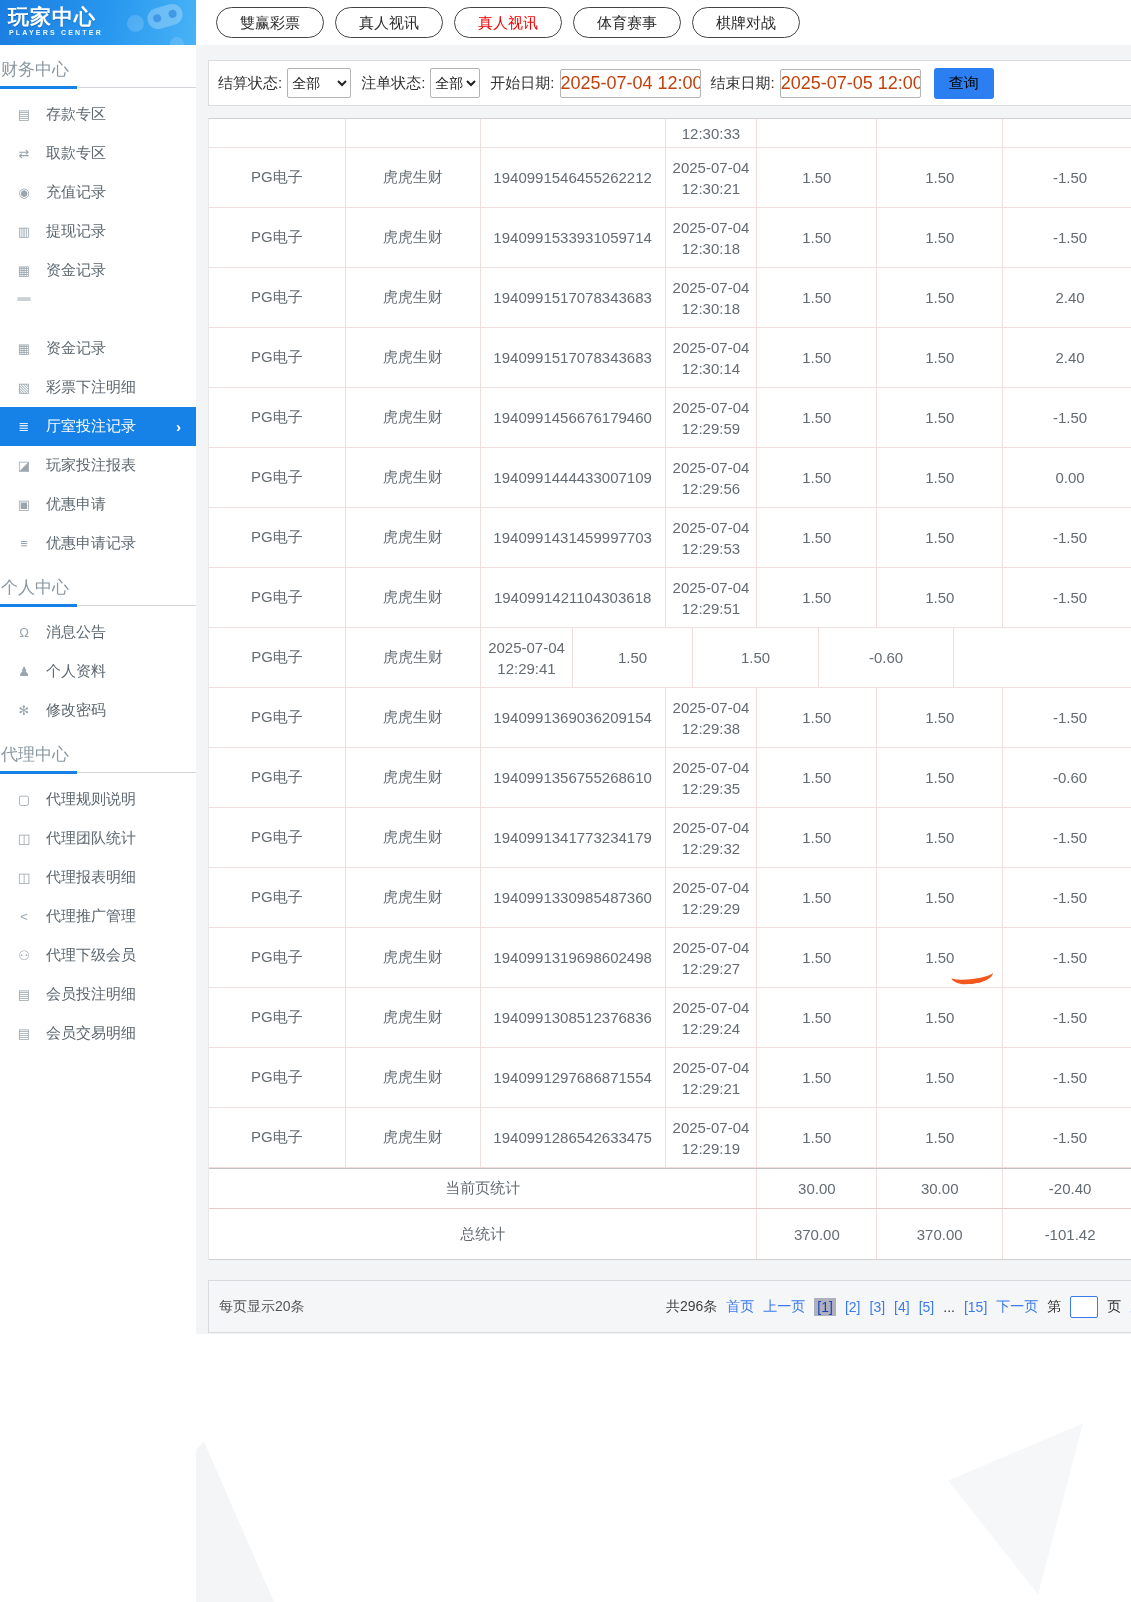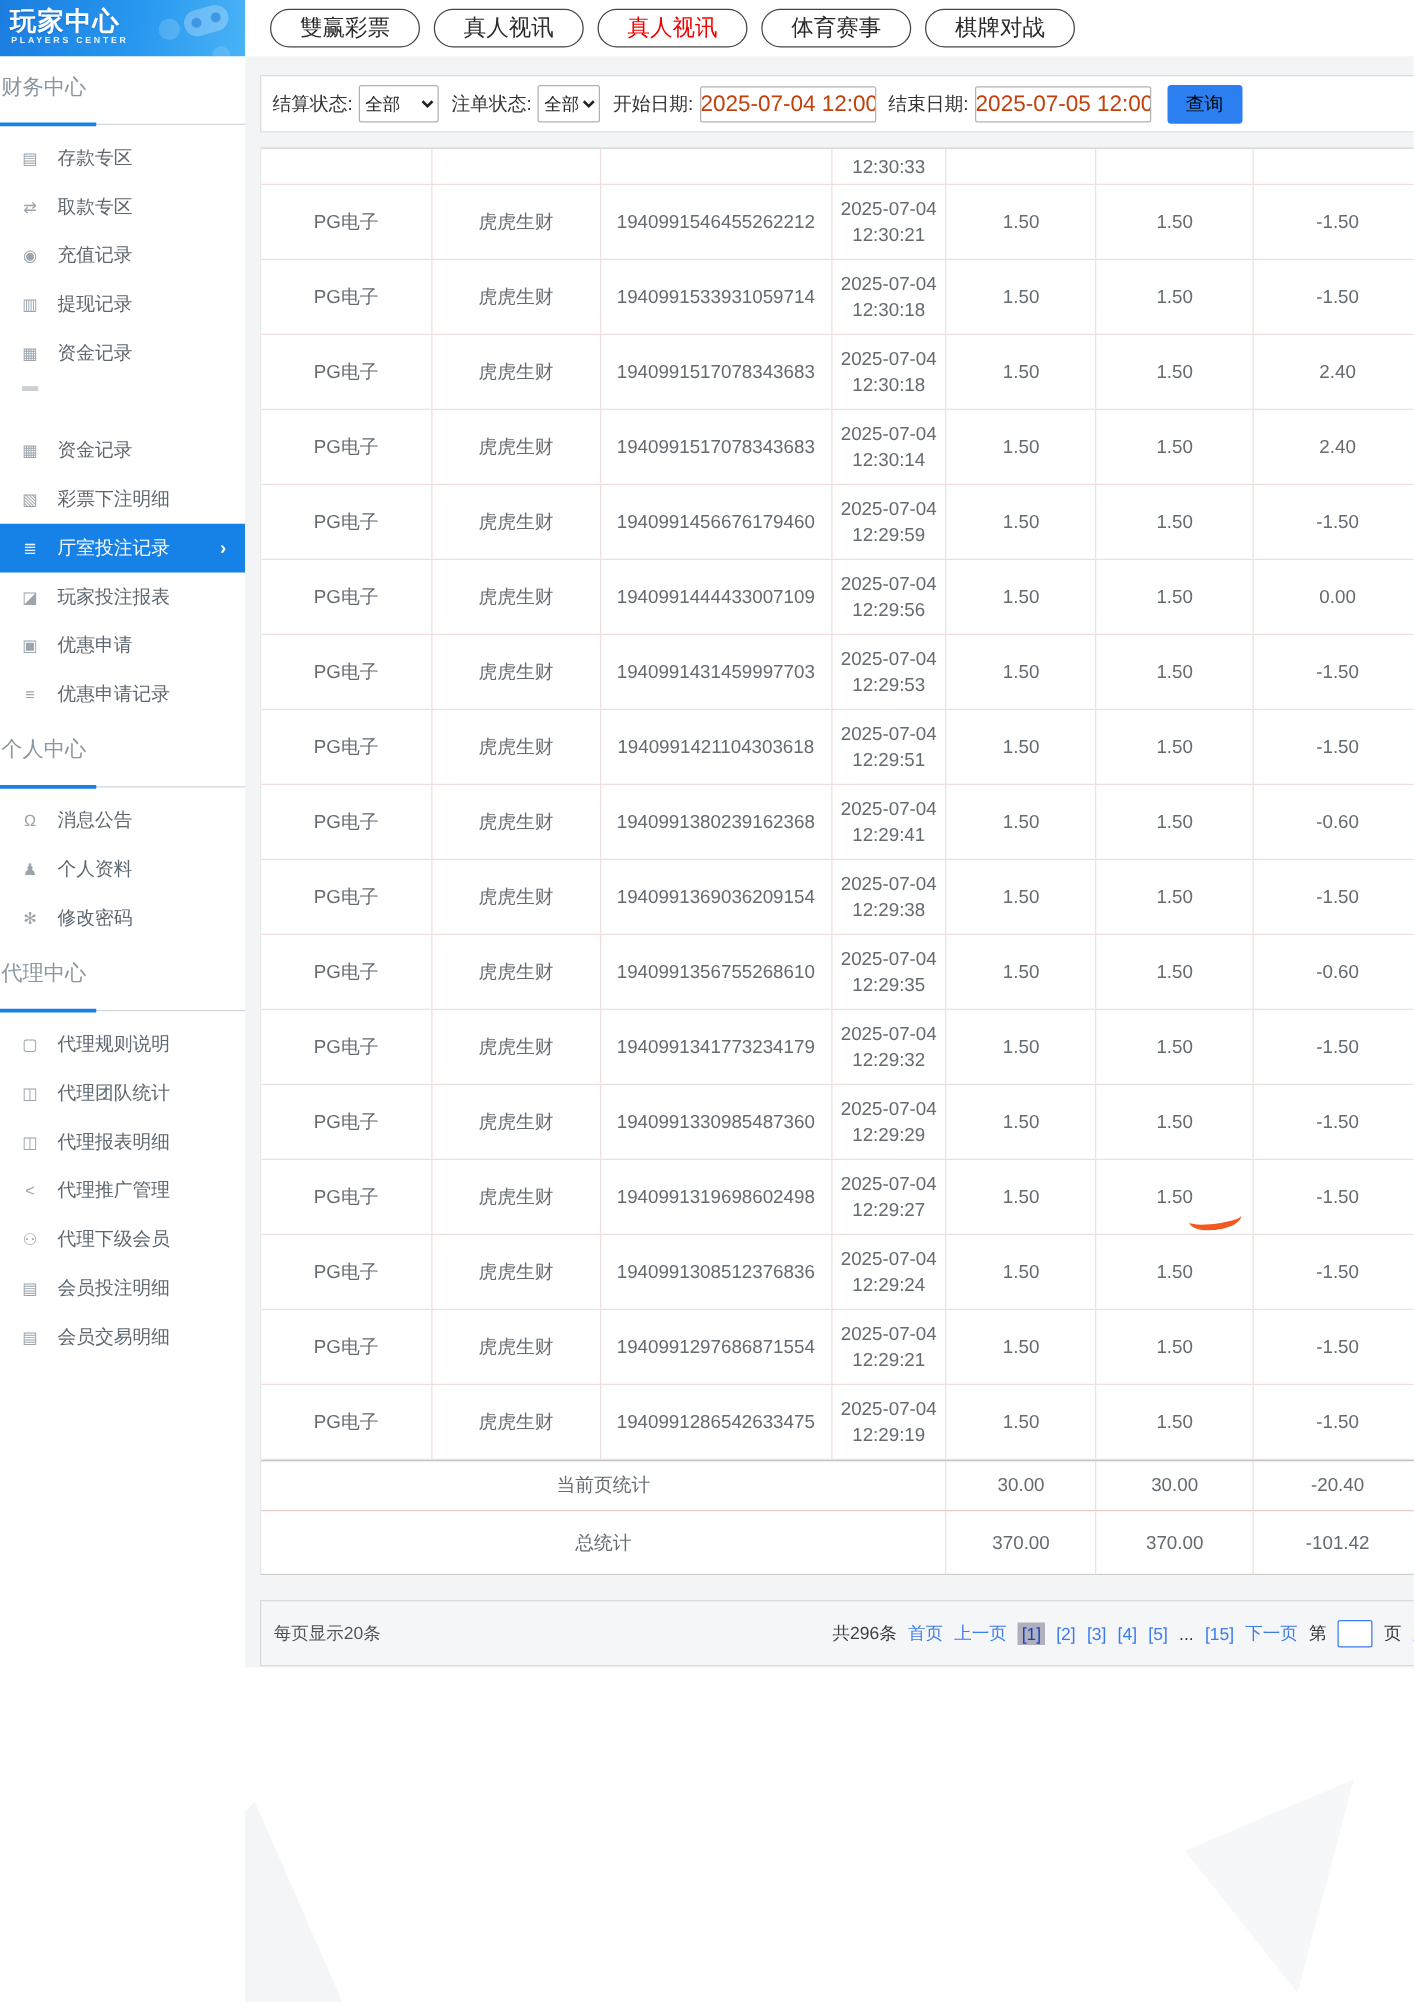--- a/index.html
+++ b/index.html
@@ -15,37 +15,37 @@
   .brand { position:relative; height:45px; overflow:hidden;
     background:linear-gradient(100deg,#1b7de0 0%,#2797ef 55%,#49b3f6 100%); }
   .brand-title { position:absolute; left:8px; top:3px; font-size:21px; font-weight:bold; color:#fff; letter-spacing:1px; text-shadow:0 1px 1px rgba(0,60,130,.35); }
   .brand-sub { position:absolute; left:9px; top:29px; font-size:7px; color:#eaf6ff; letter-spacing:2.2px; font-weight:bold; }
   .brand-circle { position:absolute; right:52px; top:15px; width:17px; height:17px; border-radius:50%; background:rgba(255,255,255,.16); }
   .brand-circle2 { position:absolute; right:12px; bottom:-6px; width:14px; height:14px; border-radius:50%; background:rgba(255,255,255,.14); }
   .gamepad { position:absolute; right:13px; top:6px; width:36px; height:21px; border-radius:11px; background:rgba(255,255,255,.26); transform:rotate(-16deg); }
   .gamepad::before { content:''; position:absolute; left:6px; top:6px; width:8px; height:8px; border-radius:50%; background:rgba(28,120,215,.55); }
   .gamepad::after { content:''; position:absolute; right:6px; top:6px; width:8px; height:8px; border-radius:50%; background:rgba(28,120,215,.55); }
 
-  .section-title { position:relative; margin:0 0 7px 0; padding:13px 0 18px 1px; font-size:17px; color:#8a97a1; border-bottom:1px solid #d2d6da; }
+  .section-title { position:relative; margin:0 0 7px 0; padding:13px 0 6px 1px; font-size:17px; color:#8a97a1; border-bottom:1px solid #d2d6da; }
   .section-title::after { content:''; position:absolute; left:0; bottom:-2px; width:77px; height:3px; background:#1681e6; }
   .s-items { display:block; }
   .s-item { position:relative; display:flex; align-items:center; height:39px; padding-left:15px; cursor:pointer; }
   .s-ic { width:18px; text-align:center; font-size:13px; color:#9aa5ad; flex:none; }
   .s-lb { margin-left:13px; font-size:15px; color:#5c6770; white-space:nowrap; }
   .s-ch { position:absolute; right:15px; font-size:15px; color:#fff; font-weight:bold; }
   .s-item.active { background:#1681e6; }
   .s-item.active .s-lb { color:#fff; }
   .s-item.active .s-ic { color:#e8f2ff; }
   .s-item.partial { height:12px; margin-bottom:27px; overflow:hidden; opacity:.5; }
 
   
   #main-bg { position:absolute; left:196px; top:0; width:935px; height:1334px; background:#f3f4f6; }
 
   #tabstrip { position:absolute; left:196px; top:0; width:935px; height:45px; background:#fff; display:flex; align-items:center; gap:11px; padding-left:20px; z-index:2; }
-  .pill { height:31px; line-height:29px; padding:0 23px; border:1px solid #454545; border-radius:16px; background:#fff; font-size:18px; color:#2b2b2b; white-space:nowrap; cursor:pointer; }
+  .pill { height:31px; line-height:29px; padding:0 23px; border:1px solid #454545; border-radius:16px; background:#fff; font-size:15px; color:#2b2b2b; white-space:nowrap; cursor:pointer; }
   .pill.active { color:#f20000; }
 
   #filterbar { position:absolute; left:208px; top:60px; width:940px; height:46px; background:#fff; border:1px solid #dcdcdc; display:flex; align-items:center; padding-left:9px; font-size:15px; color:#333; z-index:2; }
   .f-label { margin:0 5px 0 0; white-space:nowrap; }
   .f-label + .f-label, .f-gap { margin-left:10px; }
   select.f-select { height:30px; border:1px solid #b3b3b3; border-radius:2px; font-size:14px; color:#222; background:#fff; }
   #settle-select { width:64px; }
   #order-select { width:50px; }
   input.f-date { width:141px; height:29px; border:1px solid #b3b3b3; border-radius:2px; font-size:18px; color:#c2410c; text-align:center; }
   .btn-search { margin-left:13px; height:31px; padding:0 15px; background:#2b7ff0; color:#000000; border:none; border-radius:3px; font-size:15px; cursor:pointer; }
@@ -397,21 +397,20 @@
           <span>12:29:51</span>
         </div>
         <div class="td c5">1.50</div>
         <div class="td c6">1.50</div>
         <div class="td c7">-1.50</div>
       </div>
 
       <div class="trow">
         <div class="td c1">PG电子</div>
         <div class="td c2">虎虎生财</div>
-        <div class="td c3">1940991380239162368</div>
         <div class="td c4">
           <span>2025-07-04</span>
           <span>12:29:41</span>
         </div>
         <div class="td c5">1.50</div>
         <div class="td c6">1.50</div>
         <div class="td c7">-0.60</div>
       </div>
 
       <div class="trow">

